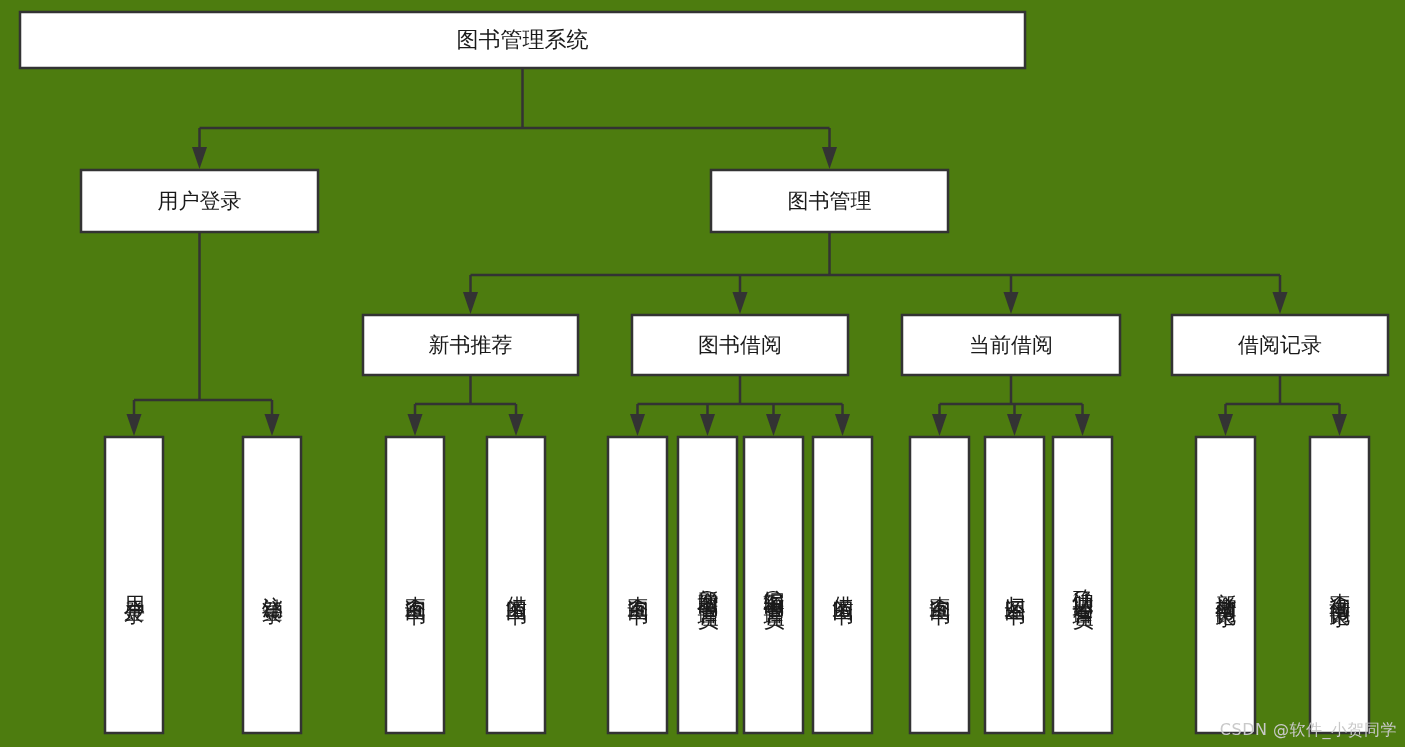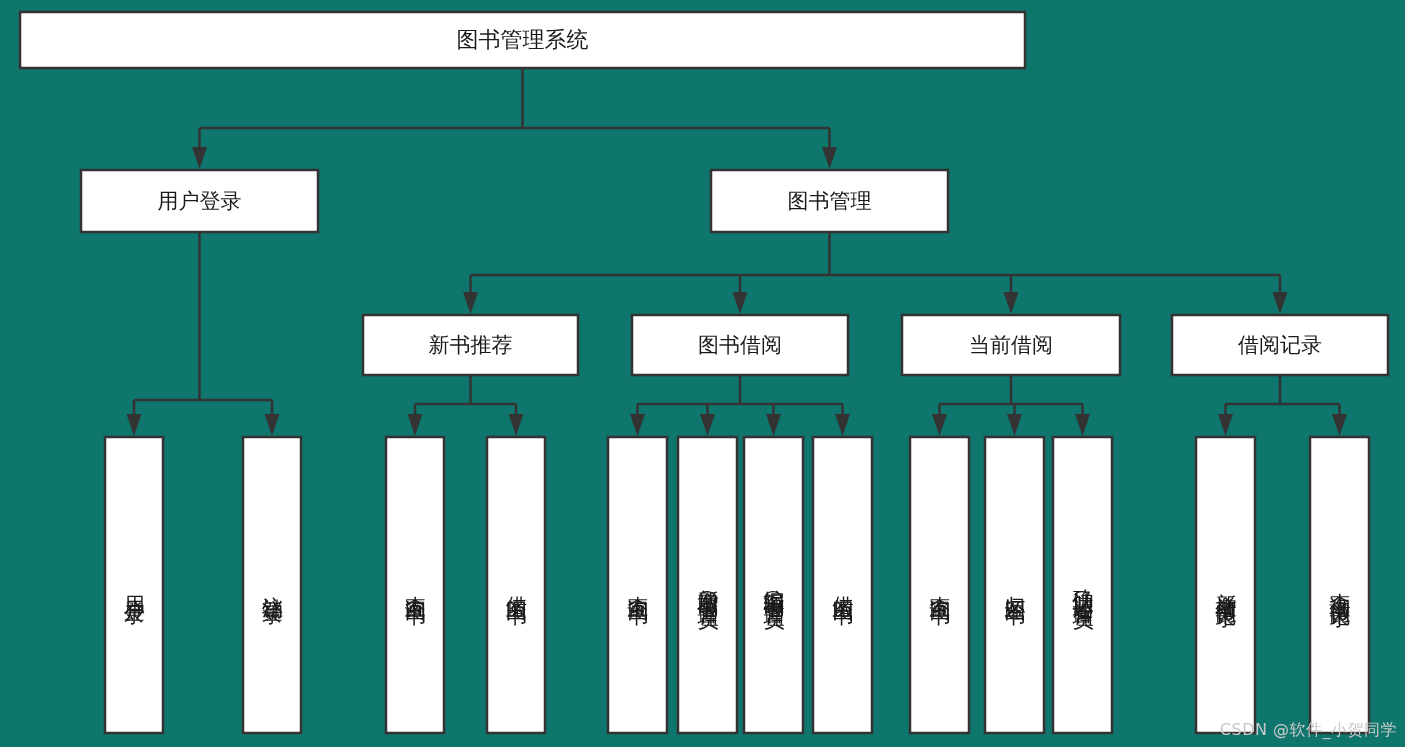--- a/index.html
+++ b/index.html
@@ -10,21 +10,21 @@
   body {
     width: 1405px;
     height: 747px;
     font-family: "DejaVu Sans", "Liberation Sans", sans-serif;
     overflow: hidden;
   }
   #diagram-root {
     position: relative;
     width: 1405px;
     height: 747px;
-    background: #0f766e;
+    background: #4d7c0f;
   }
   svg.diagram-canvas {
     position: absolute;
     left: 0;
     top: 0;
     width: 1405px;
     height: 747px;
     display: block;
   }
   .node-box {

